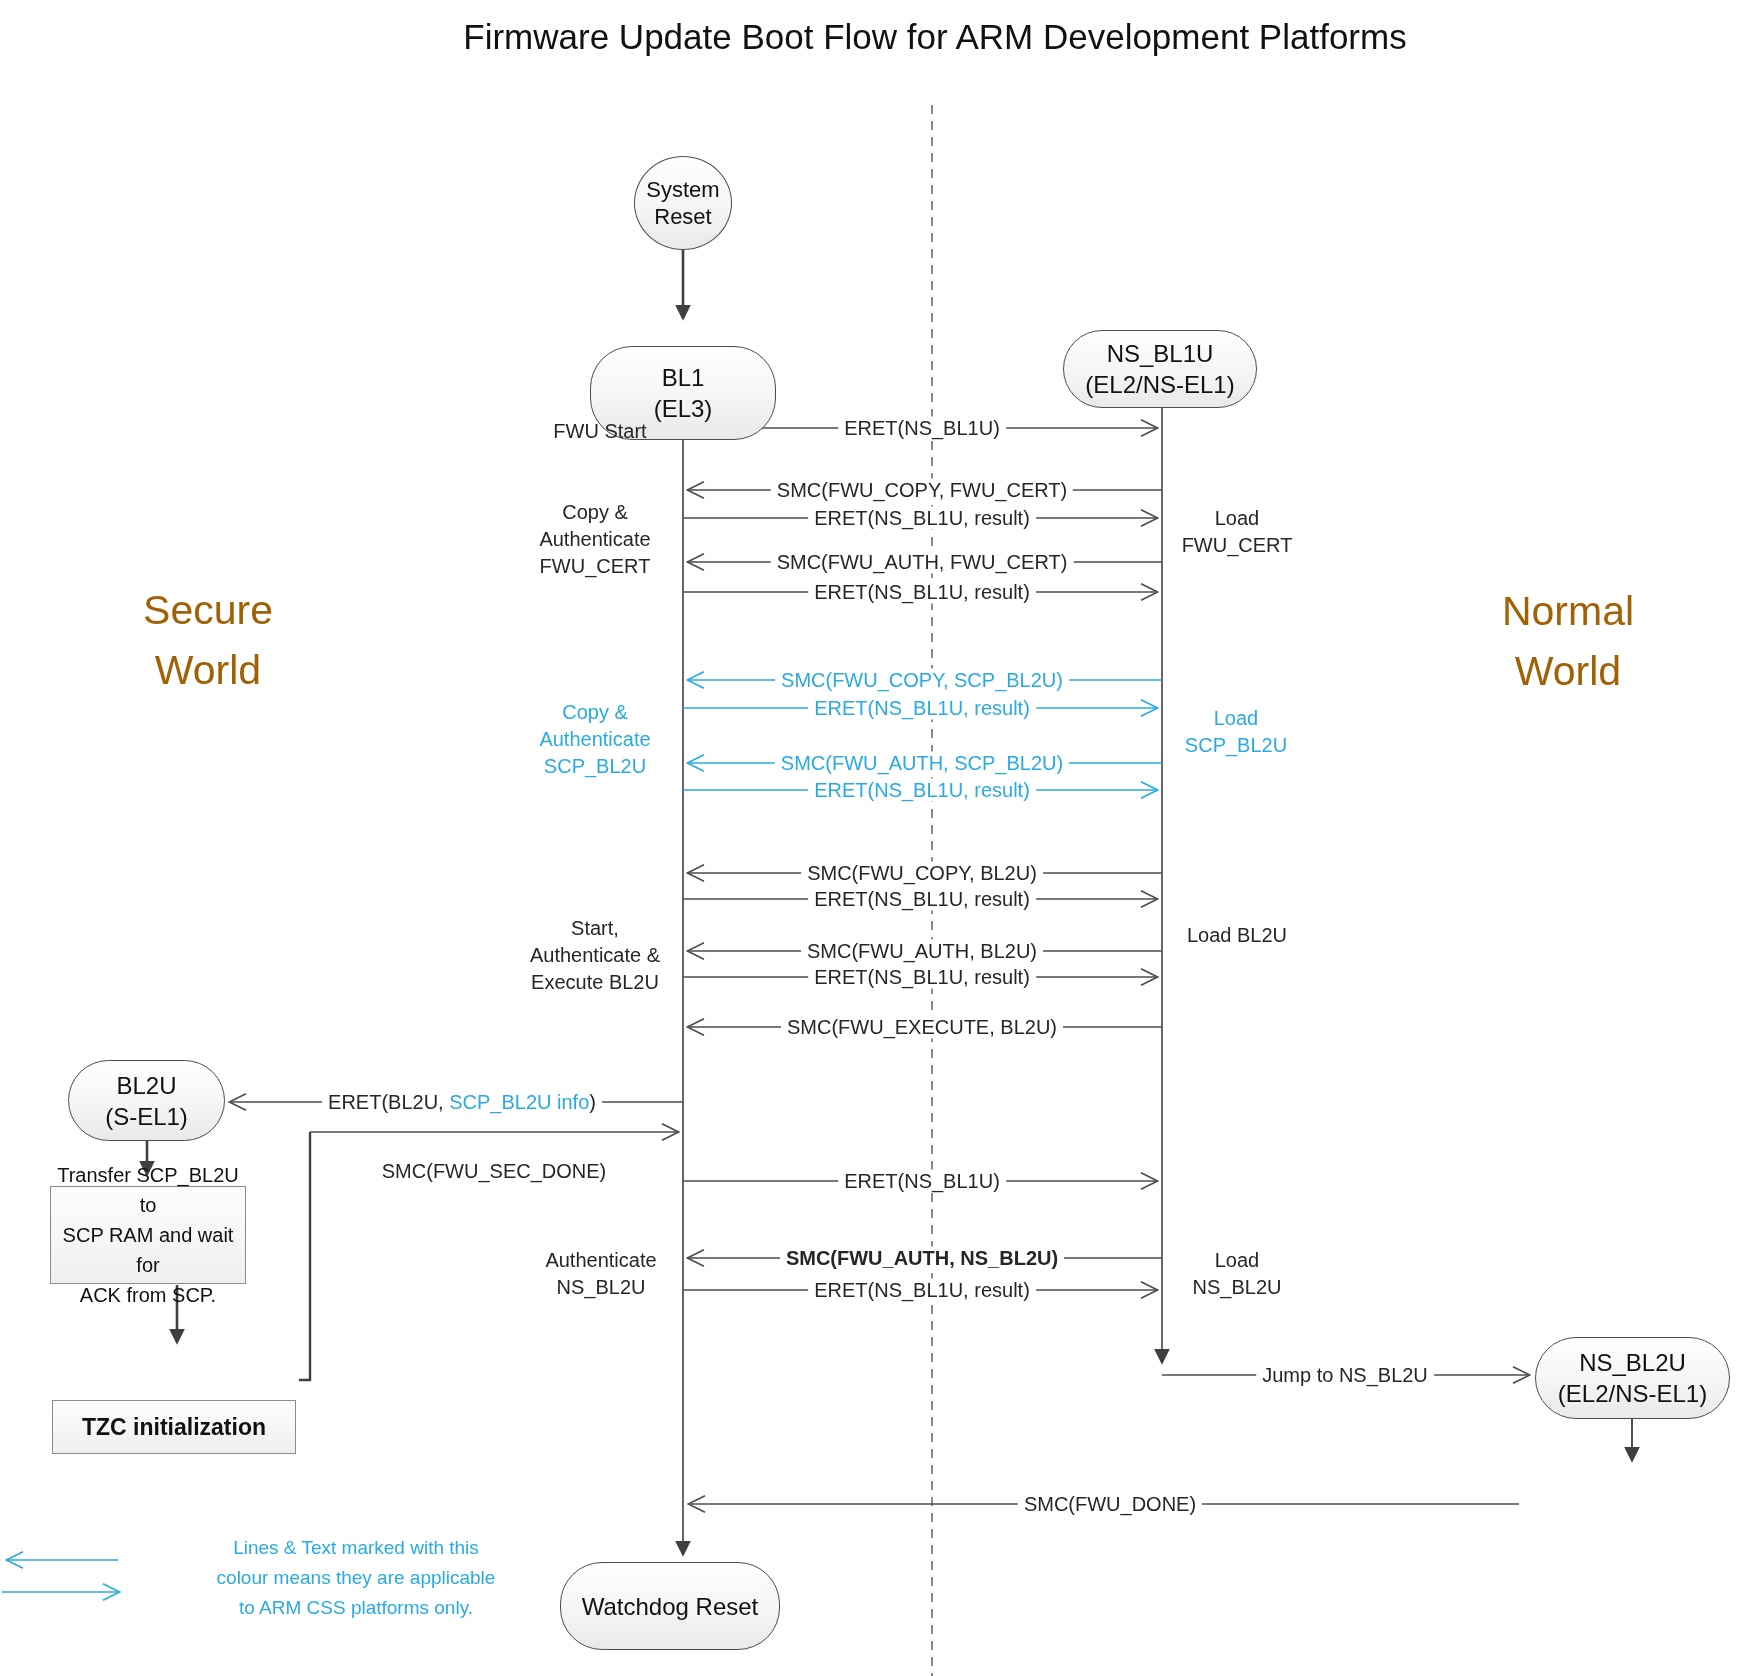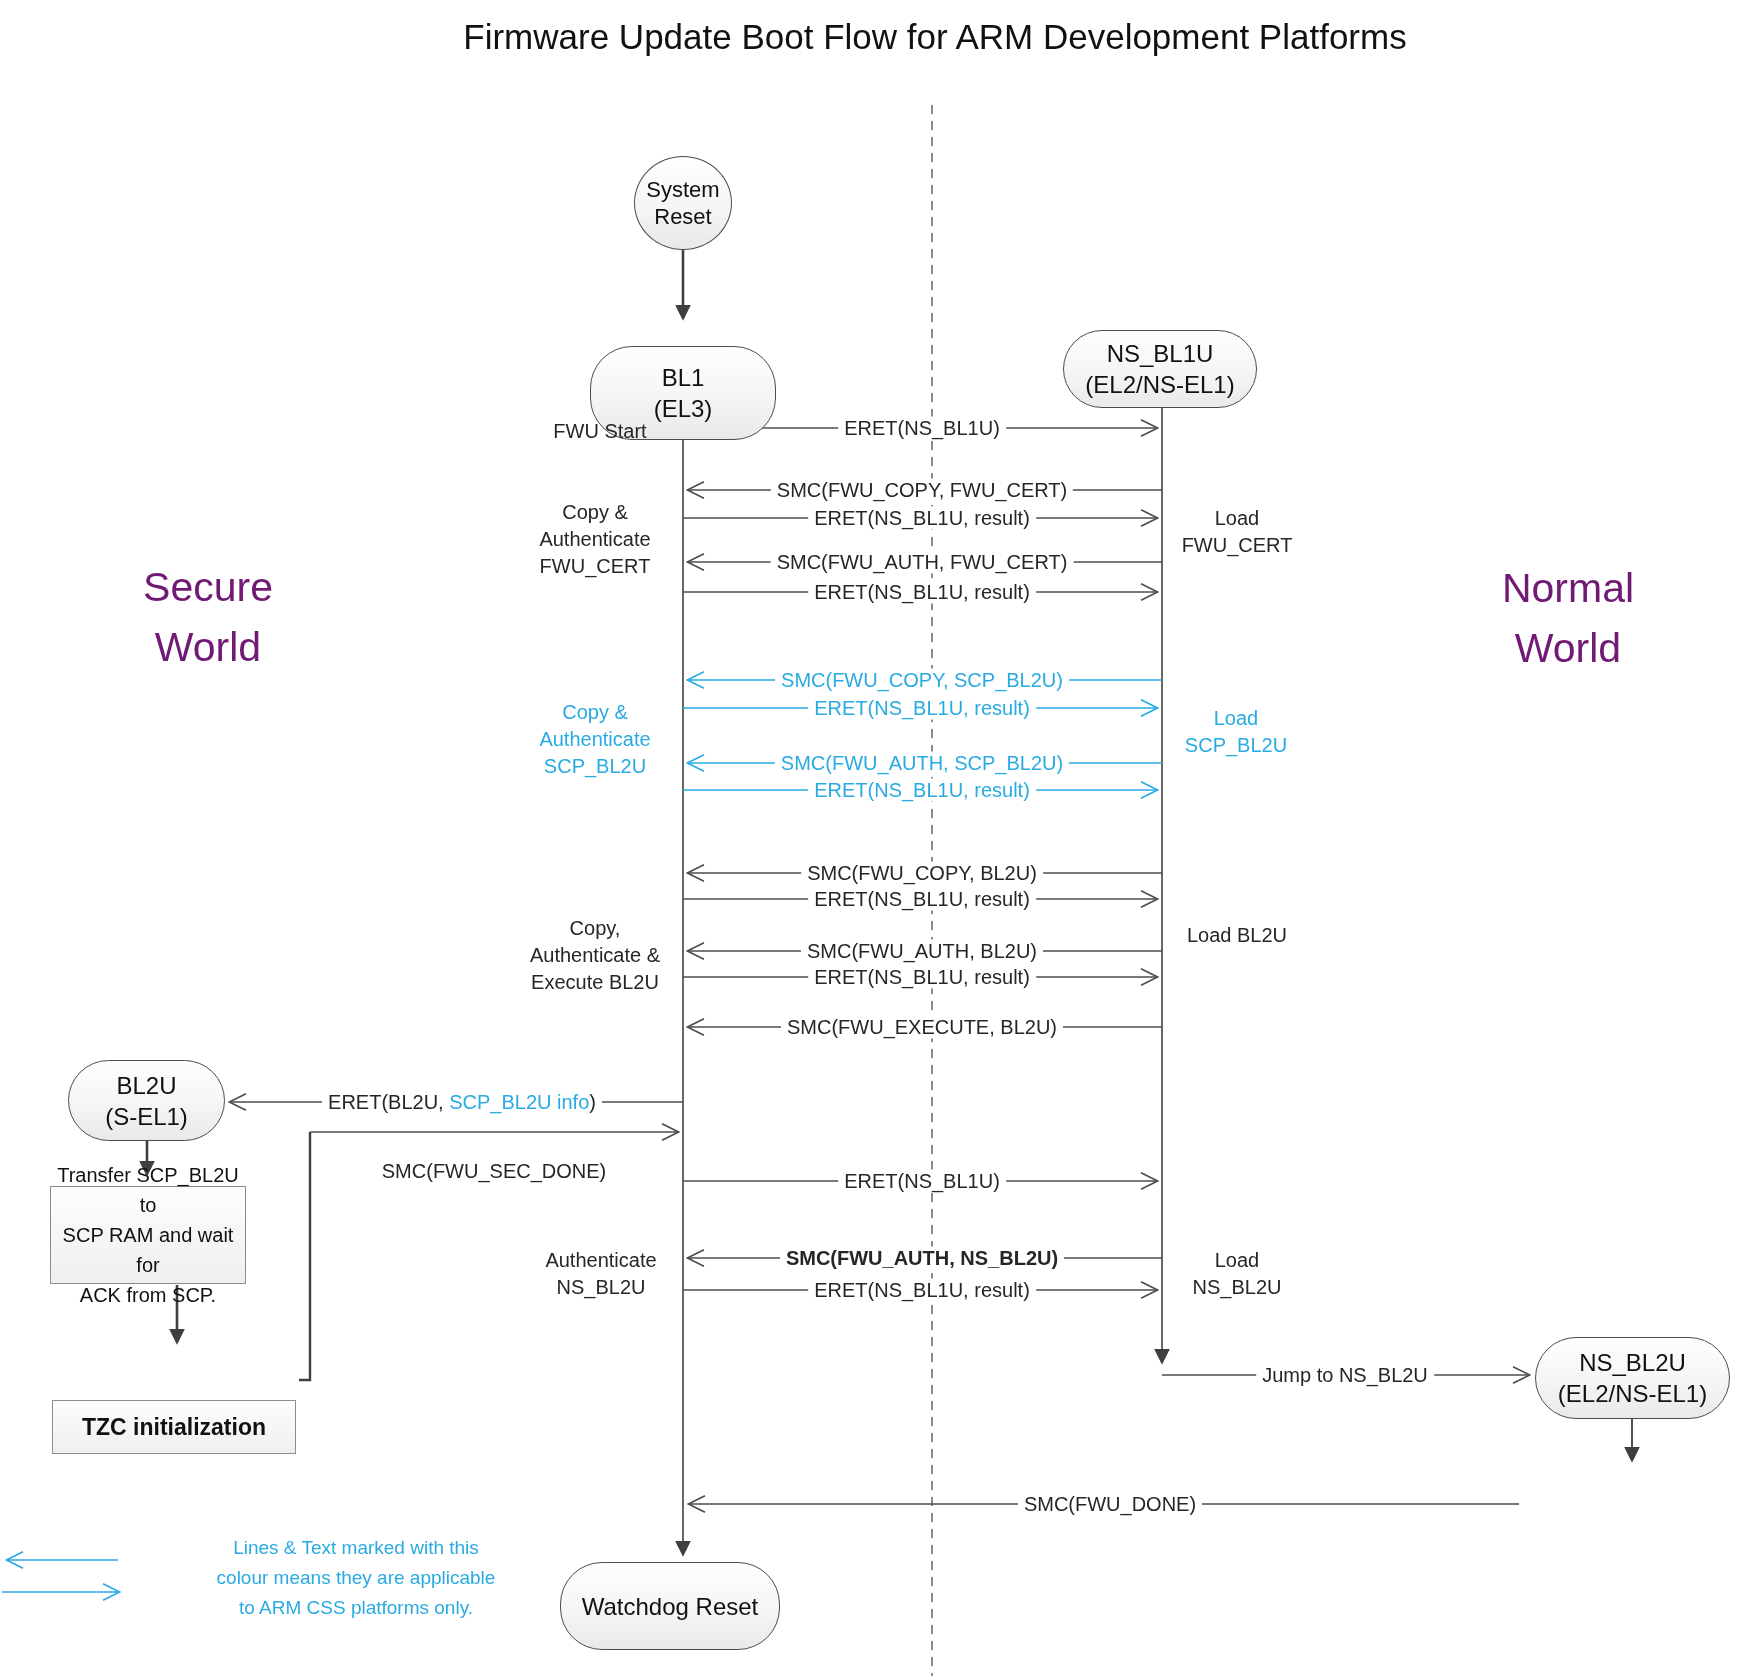--- a/index.html
+++ b/index.html
@@ -6,21 +6,21 @@
   #canvas{
     position:relative;width:1749px;height:1676px;background:#ffffff;overflow:hidden;
     font-family:"Liberation Sans","DejaVu Sans",sans-serif;color:#1a1a1a;
   }
   #wires{position:absolute;left:0;top:0;z-index:0;}
   .lbl{position:absolute;transform:translate(-50%,-50%);font-size:20px;line-height:27px;
        color:#262626;white-space:nowrap;text-align:center;z-index:2;}
   .msg{background:#ffffff;padding:0 6px;line-height:23px;}
   .blue{color:#29ABE2;}
   .title{font-size:35px;line-height:40px;color:#111;}
-  .world{font-size:41px;line-height:60px;color:#701a75;}
+  .world{font-size:41px;line-height:60px;color:#a16207;margin-top:23px;}
   .node{position:absolute;box-sizing:border-box;border:1.6px solid #4d4d4d;
         background:linear-gradient(180deg,#fefefe 0%,#f5f5f5 55%,#e9e9e9 100%);
         display:flex;flex-direction:column;align-items:center;justify-content:center;
         font-size:24px;line-height:31px;color:#111;z-index:1;text-align:center;}
   .stadium{border-radius:42px;}
   .ellipse{border-radius:50%;border-width:1.3px;font-size:22px;line-height:27px;align-items:center;}
   .plain{border:1.4px solid #8c8c8c;background:linear-gradient(180deg,#fdfdfd,#efefef);}
   .fip{border:1.6px solid #333;background:#fff;font-size:26px;}
   .legend-text{font-size:19px;line-height:30px;}
   .t-line{display:block;}
@@ -173,21 +173,21 @@
     <span class="t-line">FWU_CERT</span>
   </div>
 
   <div class="lbl blue" style="left:595px;top:739px;">
     <span class="t-line">Copy &amp;</span>
     <span class="t-line">Authenticate</span>
     <span class="t-line">SCP_BL2U</span>
   </div>
 
   <div class="lbl" style="left:595px;top:955px;">
-    <span class="t-line">Copy,</span>
+    <span class="t-line">Start,</span>
     <span class="t-line">Authenticate &amp;</span>
     <span class="t-line">Execute BL2U</span>
   </div>
 
   <div class="lbl" style="left:601px;top:1274px;">
     <span class="t-line">Authenticate</span>
     <span class="t-line">NS_BL2U</span>
   </div>
 
   <div class="lbl" style="left:1237px;top:532px;">

